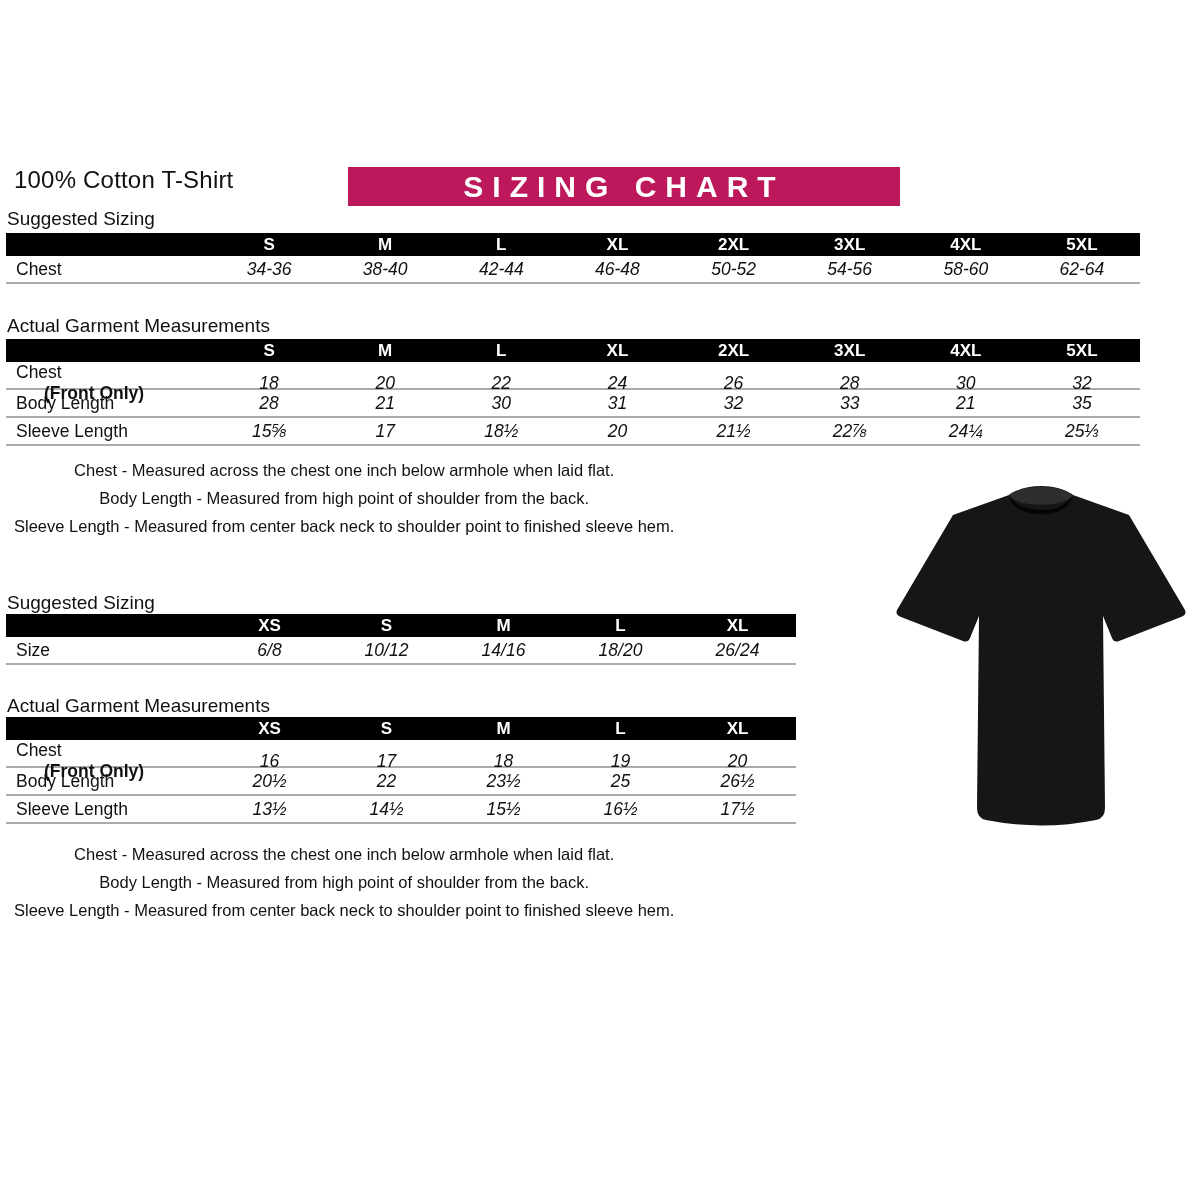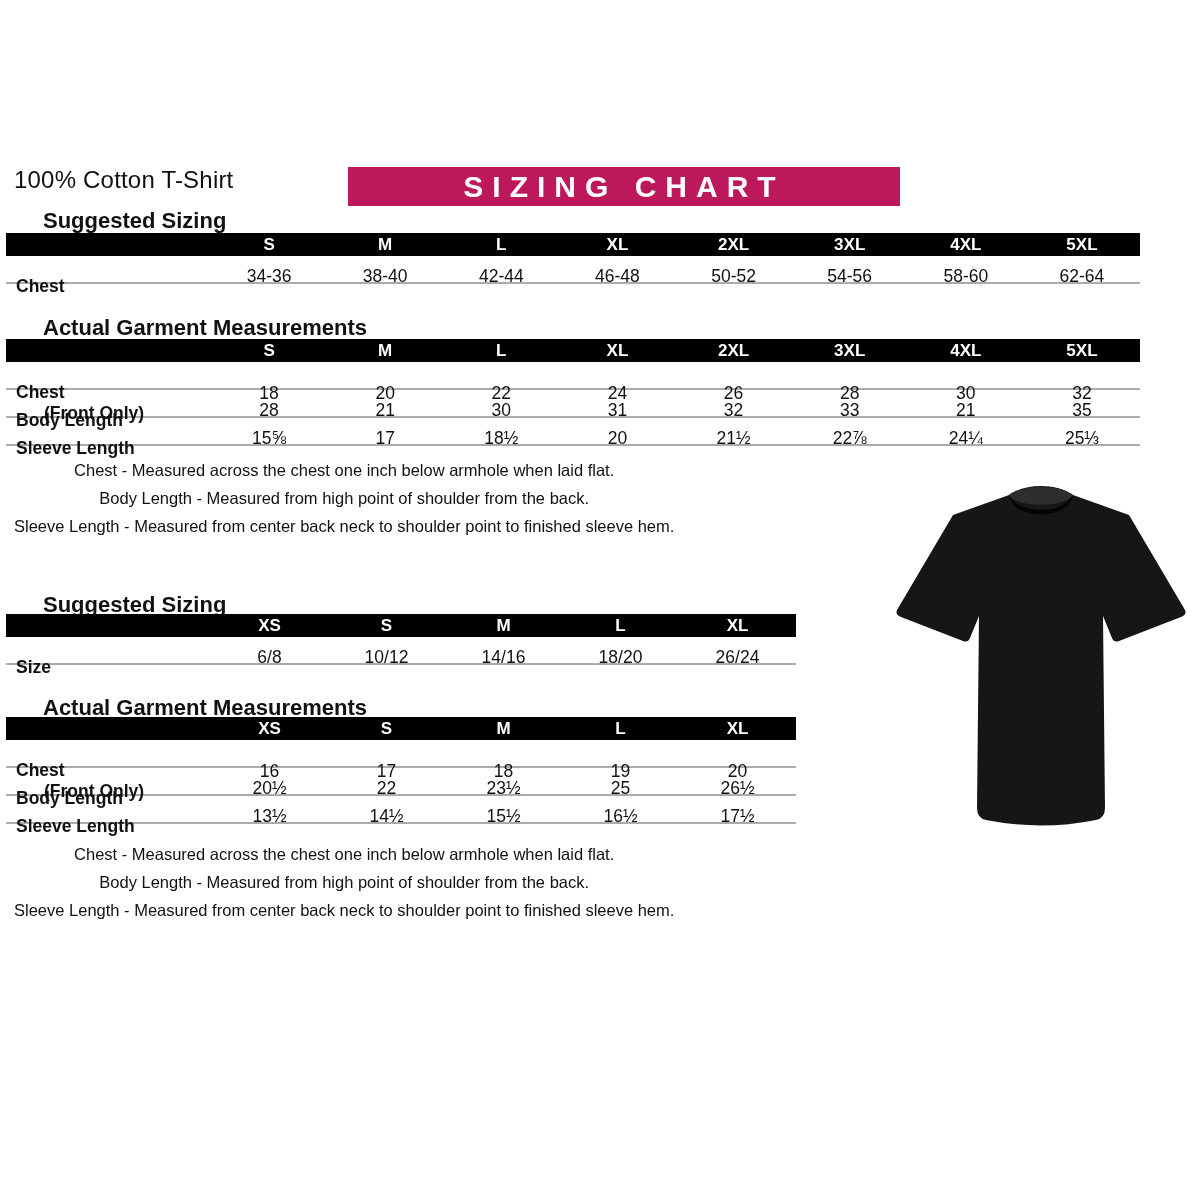--- a/index.html
+++ b/index.html
@@ -7,29 +7,29 @@
     font-family: "Liberation Sans", sans-serif; color: #111; }
   #page { position: relative; width: 1200px; height: 1200px; overflow: hidden; background: #fff; }
   .abs { position: absolute; }
 
   .h1 { font-size: 24px; font-weight: 400; letter-spacing: 0.2px; }
   .h2 { font-size: 27px; font-weight: 700; letter-spacing: 0.2px; }
 
   .banner { background: #be185d; color: #fff; display: flex; align-items: center; justify-content: center;
     font-weight: 700; font-size: 30px; letter-spacing: 9px; }
 
-  .seclabel { font-size: 22px; font-weight: 700; margin-left: 36px; }
+  .seclabel { font-size: 19px; font-weight: 400; }
 
   .sizetable { width: 100%; }
   .thead { display: grid; background: #000; color: #fff; height: 23px; align-items: center; }
   .hcell { text-align: center; font-weight: 700; font-size: 17px; }
   .trow { display: grid; height: 28px; align-items: center; border-bottom: 2px solid #ababab; }
-  .cell { text-align: center; font-size: 17.5px; }
+  .cell { text-align: center; font-size: 17.5px; font-style: italic; }
   .rowlabel { padding-left: 10px; font-size: 17.5px; text-align: left; white-space: nowrap; }
-  .lab-b { font-weight: 700; margin-top: 20px; }
+  .lab-b { font-weight: 400; }
   .lab-n { font-weight: 700; margin-left: 28px; }
 
   .notes .note-line { font-size: 16.5px; line-height: 28px; white-space: nowrap; text-align: center; }
 </style>
 </head>
 <body>
 
 <div id="page">
 
   <div class="abs h1" style="left:14px; top:166px;">100% Cotton T-Shirt</div>

